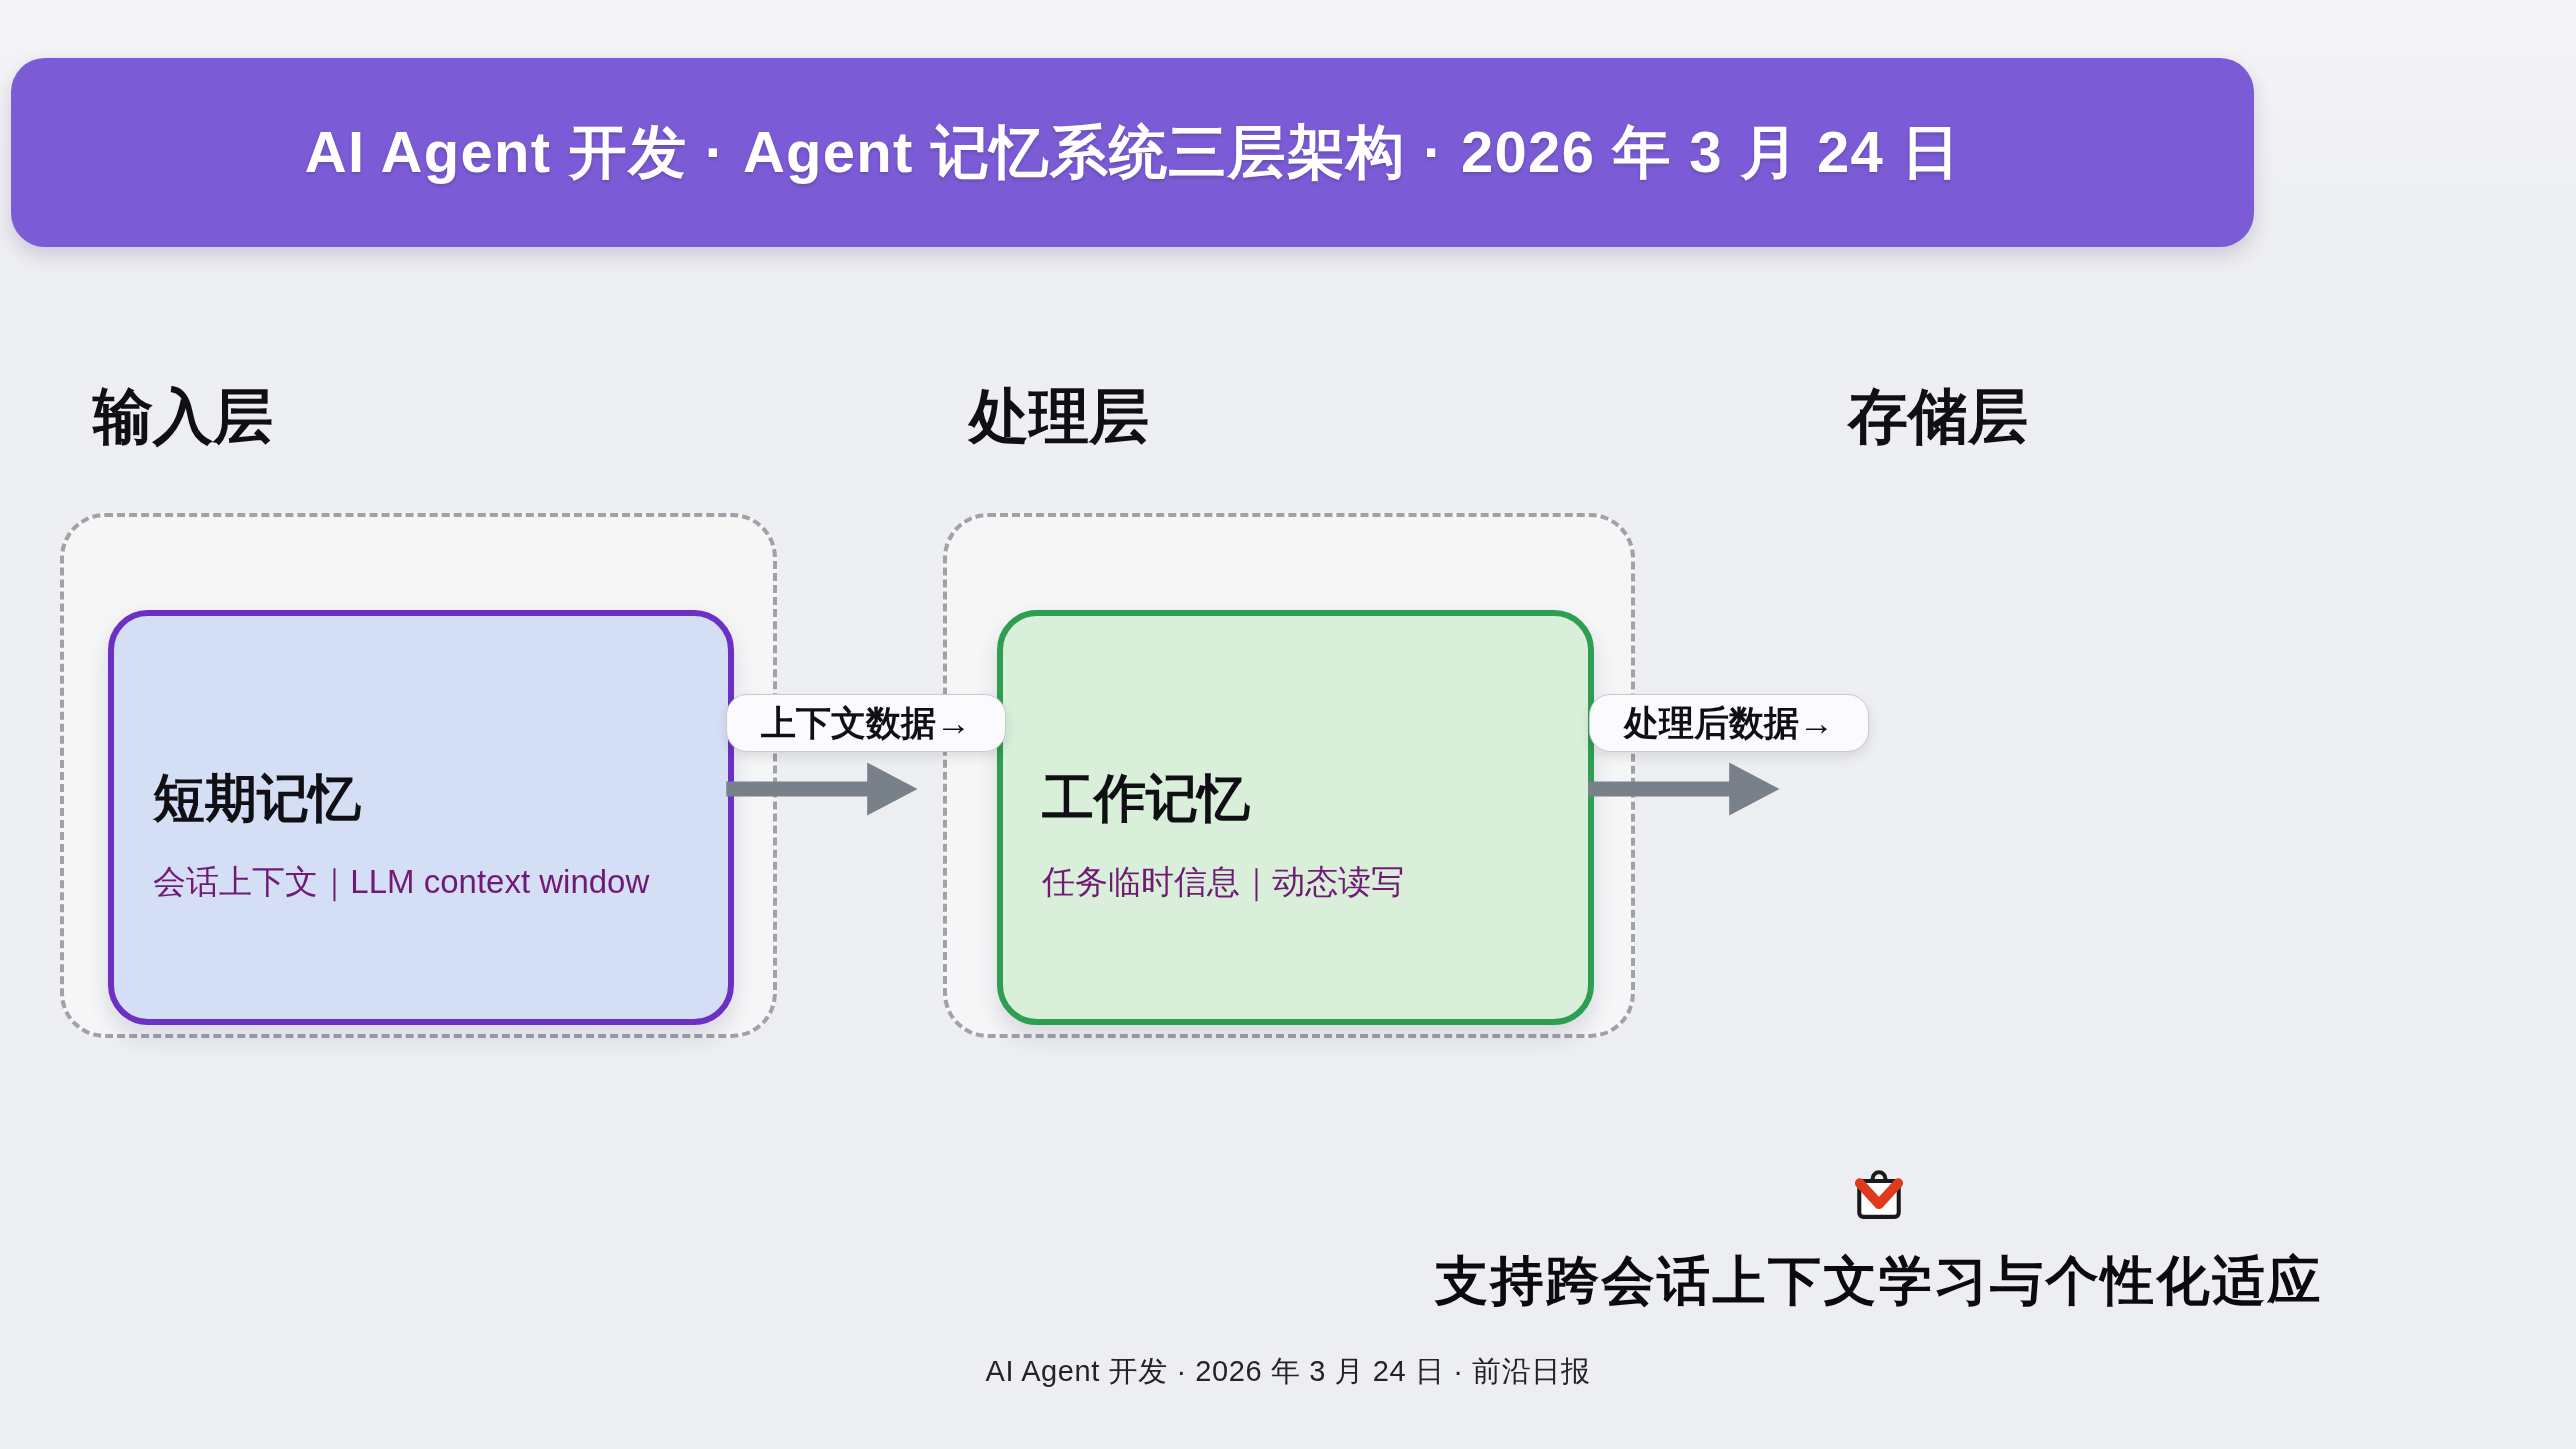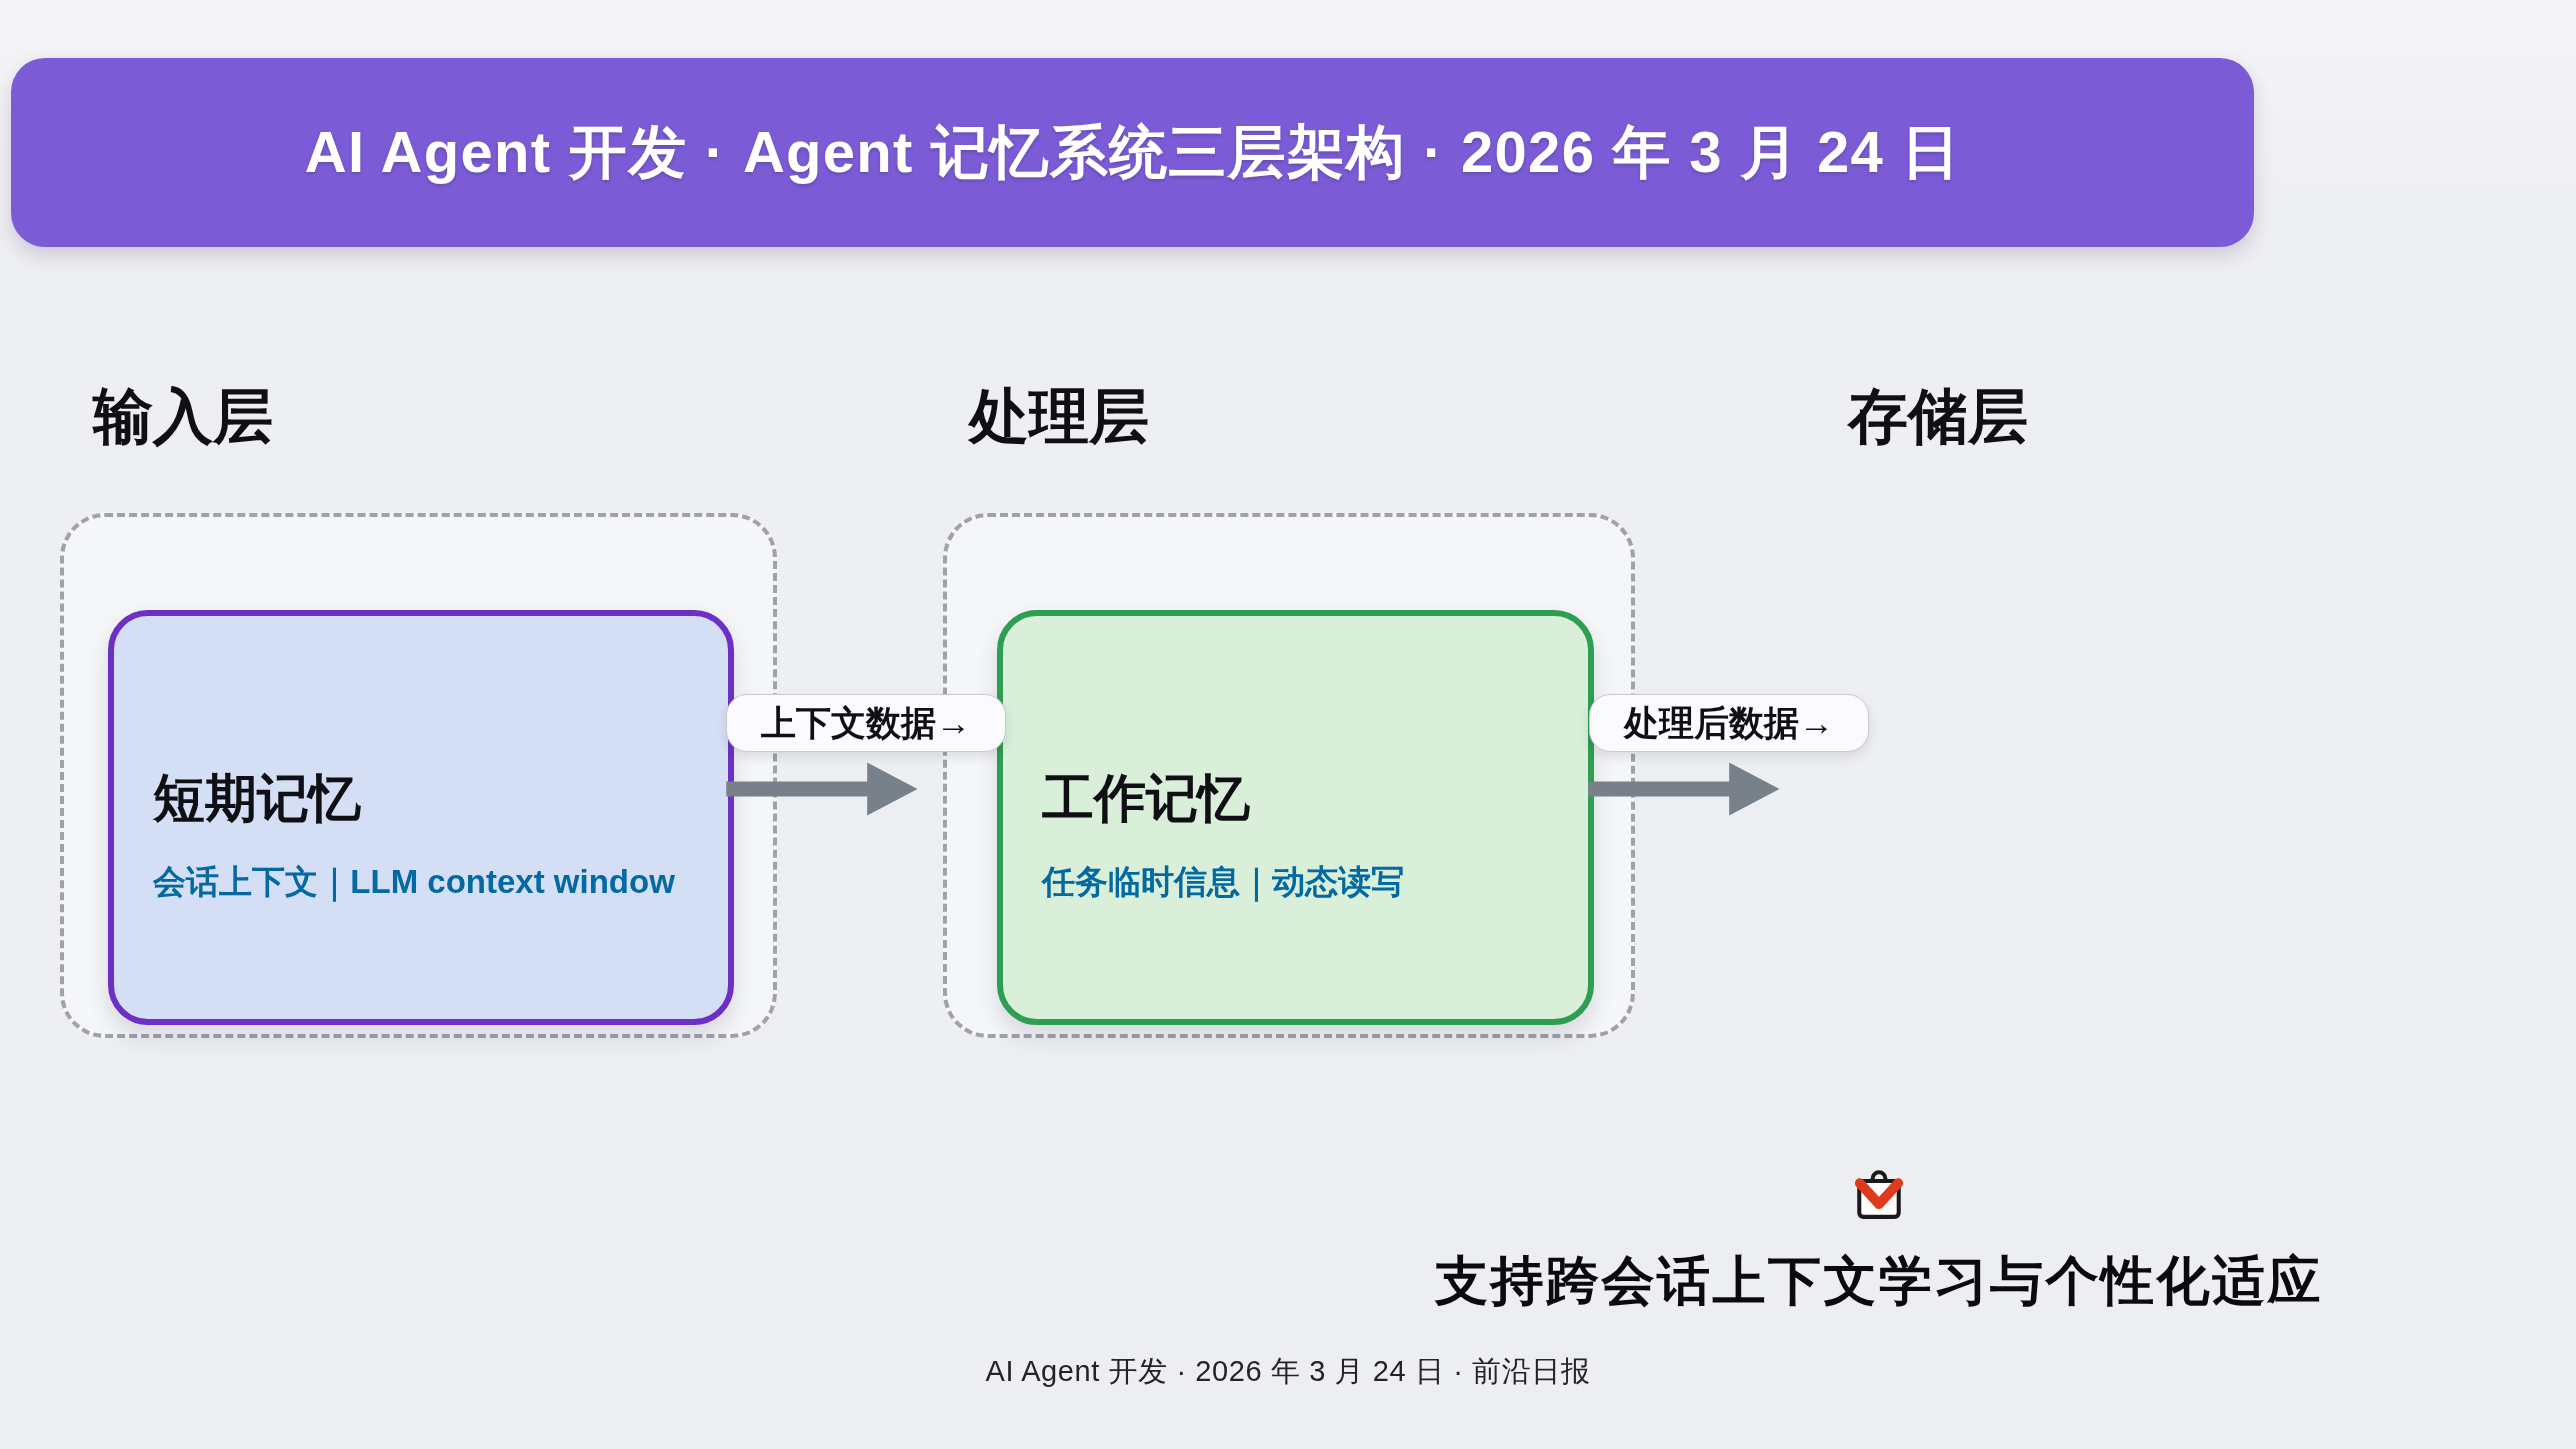--- a/index.html
+++ b/index.html
@@ -54,21 +54,21 @@
   }
   .g0 .card{left:44px;width:626px}
   .g1 .card{left:50px;width:597px}
   .g2 .card{left:49px;width:602px}
   .card-title{
     position:absolute;left:39px;top:151px;
     font-size:52px;font-weight:700;color:#101014;line-height:1.2;
   }
   .card-sub{
     position:absolute;left:39px;top:246px;
-    font-size:33px;font-weight:700;color:#0369a1;line-height:1.2;white-space:nowrap;text-align:right;
+    font-size:33px;font-weight:400;color:#701a75;line-height:1.2;white-space:nowrap;text-align:right;
   }
 
   
   .flow-badge{
     position:absolute;top:694px;height:58px;
     display:inline-flex;align-items:center;
     padding:0 34px;
     background:#fbfbfd;border:1.9px solid #c9c9d2;border-radius:21.4px;
     font-size:35px;font-weight:700;color:#101014;white-space:nowrap;
     box-shadow:0 5px 11.3px rgba(0,0,0,.10);

